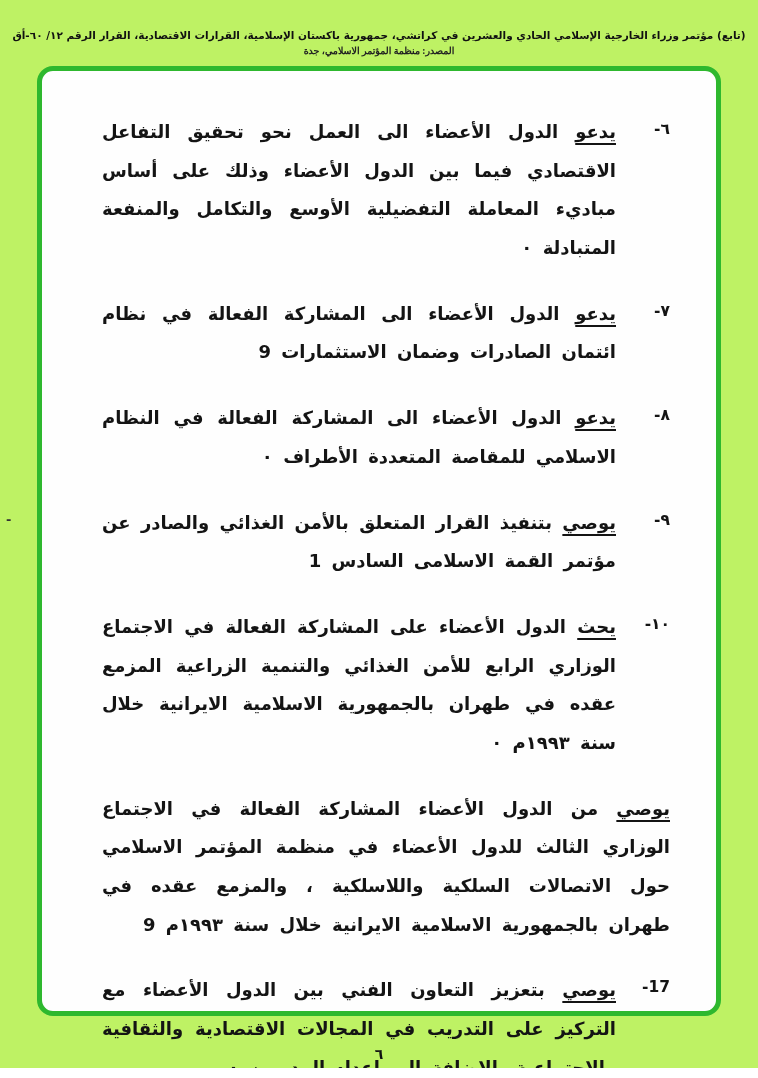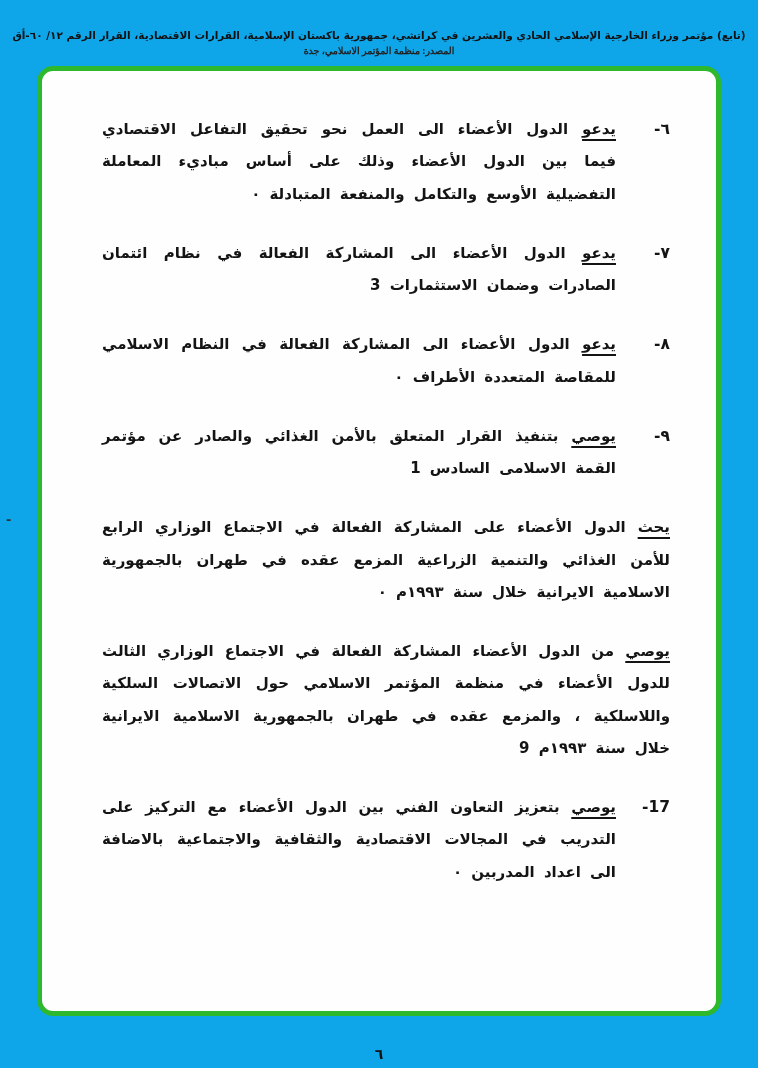--- a/index.html
+++ b/index.html
@@ -5,21 +5,21 @@
   html, body {
     margin: 0;
     padding: 0;
     background: #ffffff;
   }
   .page {
     position: relative;
     width: 758px;
     height: 1068px;
     margin: 0 auto;
-    background: #0ea5e9;
+    background: #bef264;
     font-family: "DejaVu Sans", sans-serif;
     color: #141414;
     direction: rtl;
     overflow: hidden;
   }
   .header {
     padding-top: 28px;
     text-align: center;
     direction: rtl;
   }
@@ -54,21 +54,21 @@
   }
   .item-number {
     flex: 0 0 54px;
     font-size: 15.5px;
     font-weight: bold;
     line-height: 2.15;
     white-space: nowrap;
   }
   .item-body {
     flex: 1 1 auto;
-    font-size: 15px;
+    font-size: 18px;
     font-weight: bold;
     line-height: 2.15;
     text-align: justify;
     word-spacing: 4px;
   }
   .item-lead {
     text-decoration: underline;
     text-decoration-thickness: 2px;
     text-underline-offset: 5px;
   }
@@ -103,34 +103,35 @@
 
   <div class="frame">
 
     <div class="item">
       <div class="item-number">٦-</div>
       <div class="item-body"><span class="item-lead">يدعو</span> <span>الدول الأعضاء الى العمل نحو تحقيق التفاعل الاقتصادي فيما بين الدول الأعضاء وذلك على أساس مباديء المعاملة التفضيلية الأوسع والتكامل والمنفعة المتبادلة ٠</span></div>
     </div>
 
     <div class="item">
       <div class="item-number">٧-</div>
-      <div class="item-body"><span class="item-lead">يدعو</span> <span>الدول الأعضاء الى المشاركة الفعالة في نظام ائتمان الصادرات وضمان الاستثمارات 3</span></div>
+      <div class="item-body"><span class="item-lead">يدعو</span> <span>الدول الأعضاء الى المشاركة الفعالة في نظام ائتمان الصادرات وضمان الاستثمارات 9</span></div>
     </div>
 
     <div class="item">
       <div class="item-number">٨-</div>
       <div class="item-body"><span class="item-lead">يدعو</span> <span>الدول الأعضاء الى المشاركة الفعالة في النظام الاسلامي للمقاصة المتعددة الأطراف ٠</span></div>
     </div>
 
     <div class="item">
       <div class="item-number">٩-</div>
       <div class="item-body"><span class="item-lead">يوصي</span> <span>بتنفيذ القرار المتعلق بالأمن الغذائي والصادر عن مؤتمر القمة الاسلامى السادس 1</span></div>
     </div>
 
     <div class="item">
+      <div class="item-number">١٠-</div>
       <div class="item-body"><span class="item-lead">يحث</span> <span>الدول الأعضاء على المشاركة الفعالة في الاجتماع الوزاري الرابع للأمن الغذائي والتنمية الزراعية المزمع عقده في طهران بالجمهورية الاسلامية الايرانية خلال سنة ١٩٩٣م ٠</span></div>
     </div>
 
     <div class="item">
       <div class="item-body"><span class="item-lead">يوصي</span> <span>من الدول الأعضاء المشاركة الفعالة في الاجتماع الوزاري الثالث للدول الأعضاء في منظمة المؤتمر الاسلامي حول الاتصالات السلكية واللاسلكية ، والمزمع عقده في طهران بالجمهورية الاسلامية الايرانية خلال سنة ١٩٩٣م 9</span></div>
     </div>
 
     <div class="item">
       <div class="item-number">17-</div>
       <div class="item-body"><span class="item-lead">يوصي</span> <span>بتعزيز التعاون الفني بين الدول الأعضاء مع التركيز على التدريب في المجالات الاقتصادية والثقافية والاجتماعية بالاضافة الى اعداد المدربين ٠</span></div>

